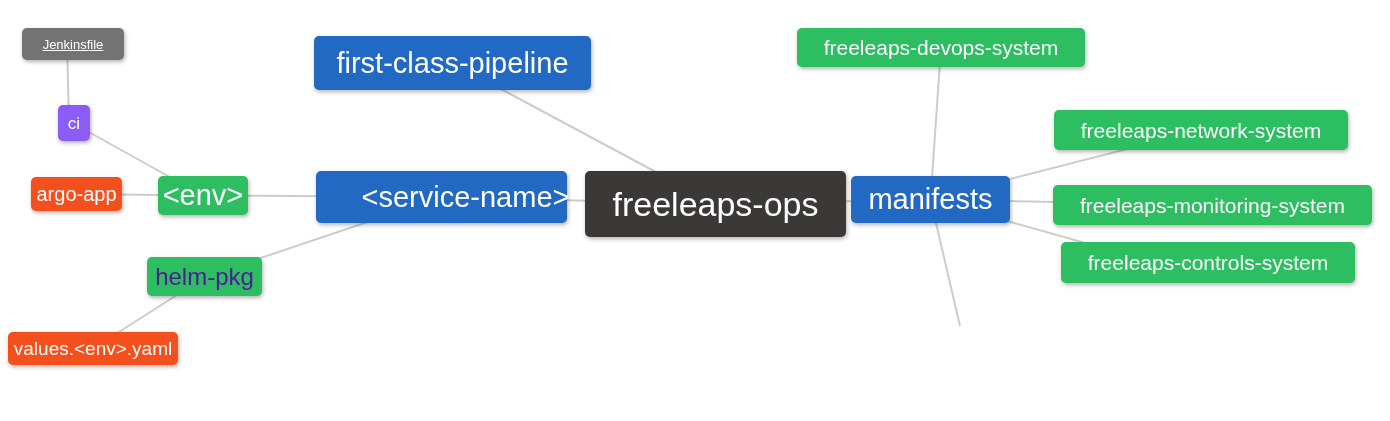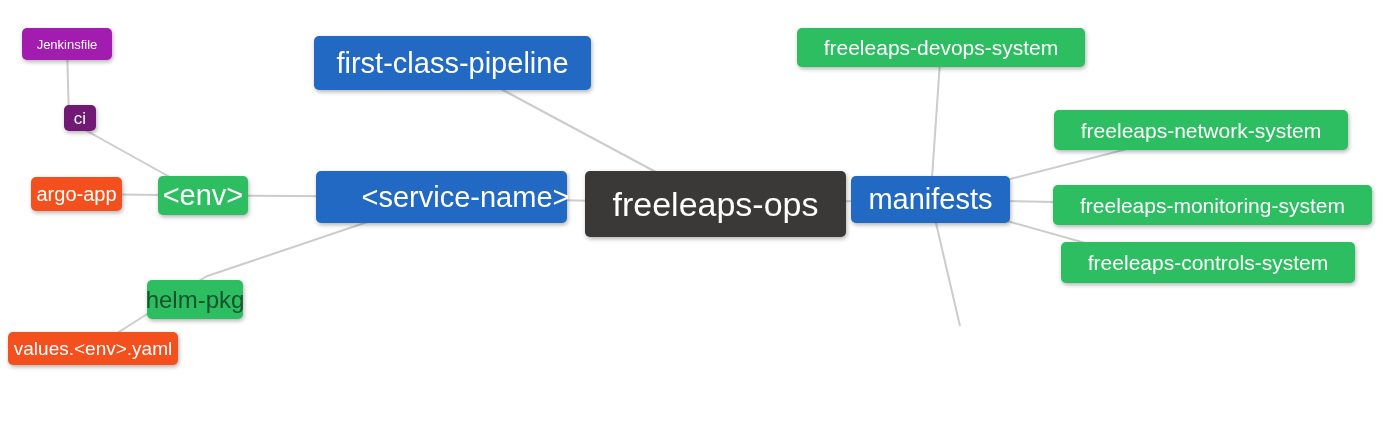--- a/index.html
+++ b/index.html
@@ -46,25 +46,25 @@
       <line x1="452.5" y1="63" x2="715.5" y2="204" stroke="#CCCCCC" stroke-width="2"></line>
       <line x1="441.5" y1="197" x2="715.5" y2="204" stroke="#CCCCCC" stroke-width="2"></line>
       <line x1="715.5" y1="204" x2="930.5" y2="199.5" stroke="#CCCCCC" stroke-width="2"></line>
       <line x1="930.5" y1="199.5" x2="941" y2="47.5" stroke="#CCCCCC" stroke-width="2"></line>
       <line x1="930.5" y1="199.5" x2="1201" y2="130" stroke="#CCCCCC" stroke-width="2"></line>
       <line x1="930.5" y1="199.5" x2="1212.5" y2="205" stroke="#CCCCCC" stroke-width="2"></line>
       <line x1="930.5" y1="199.5" x2="1208" y2="277.5" stroke="#CCCCCC" stroke-width="2"></line>
       <line x1="930.5" y1="199.5" x2="960" y2="326" stroke="#CCCCCC" stroke-width="2"></line>
     </svg>
 
-  <div class="node" style="left: 22px; top: 28px; width: 90px; height: 32px; font-size: 13px; background: #a21caf; color: rgb(255, 255, 255);">Jenkinsfile</div>
-  <div class="node" style="left: 64px; top: 105px; width: 32px; height: 26px; font-size: 17px; background: #701a75; color: rgb(255, 255, 255);">ci</div>
+  <div class="node" style="left: 22px; top: 28px; width: 102px; height: 32px; font-size: 13px; background: #737373; color: rgb(255, 255, 255); text-decoration: underline;">Jenkinsfile</div>
+  <div class="node" style="left: 58px; top: 105px; width: 32px; height: 36px; font-size: 17px; background: #8b5cf6; color: rgb(255, 255, 255);">ci</div>
   <div class="node" style="left: 31px; top: 177px; width: 91px; height: 34px; font-size: 20px; background: rgb(244, 80, 30); color: rgb(255, 255, 255);">argo-app</div>
   <div class="node" style="left: 158px; top: 176px; width: 90px; height: 39px; font-size: 29px; background: rgb(44, 190, 96); color: rgb(255, 255, 255);">&lt;env&gt;</div>
-  <div class="node" style="left: 147px; top: 257px; width: 96px; height: 39px; font-size: 24px; background: rgb(44, 190, 96); color: #14532d; margin-top: 23px;">helm-pkg</div>
+  <div class="node" style="left: 147px; top: 257px; width: 115px; height: 39px; font-size: 24px; background: rgb(44, 190, 96); color: #4c1d95;">helm-pkg</div>
   <div class="node" style="left: 8px; top: 332px; width: 170px; height: 33px; font-size: 19px; background: rgb(244, 80, 30); color: rgb(255, 255, 255);">values.&lt;env&gt;.yaml</div>
   <div class="node" style="left: 314px; top: 36px; width: 277px; height: 54px; font-size: 29px; background: rgb(34, 105, 196); color: rgb(255, 255, 255);">first-class-pipeline</div>
   <div class="node" style="left: 316px; top: 171px; width: 251px; height: 52px; font-size: 29px; background: rgb(34, 105, 196); color: rgb(255, 255, 255); padding-left: 48px;">&lt;service-name&gt;</div>
   <div class="node" style="left: 585px; top: 171px; width: 261px; height: 66px; font-size: 34px; background: rgb(59, 56, 56); color: rgb(255, 255, 255);">freeleaps-ops</div>
   <div class="node" style="left: 851px; top: 176px; width: 159px; height: 47px; font-size: 29px; background: rgb(34, 105, 196); color: rgb(255, 255, 255);">manifests</div>
   <div class="node" style="left: 797px; top: 28px; width: 288px; height: 39px; font-size: 21px; background: rgb(44, 190, 96); color: rgb(255, 255, 255);">freeleaps-devops-system</div>
   <div class="node" style="left: 1054px; top: 110px; width: 294px; height: 40px; font-size: 21px; background: rgb(44, 190, 96); color: rgb(255, 255, 255);">freeleaps-network-system</div>
   <div class="node" style="left: 1053px; top: 185px; width: 319px; height: 40px; font-size: 21px; background: rgb(44, 190, 96); color: rgb(255, 255, 255);">freeleaps-monitoring-system</div>
   <div class="node" style="left: 1061px; top: 242px; width: 294px; height: 41px; font-size: 21px; background: rgb(44, 190, 96); color: rgb(255, 255, 255);">freeleaps-controls-system</div>
 </div>

